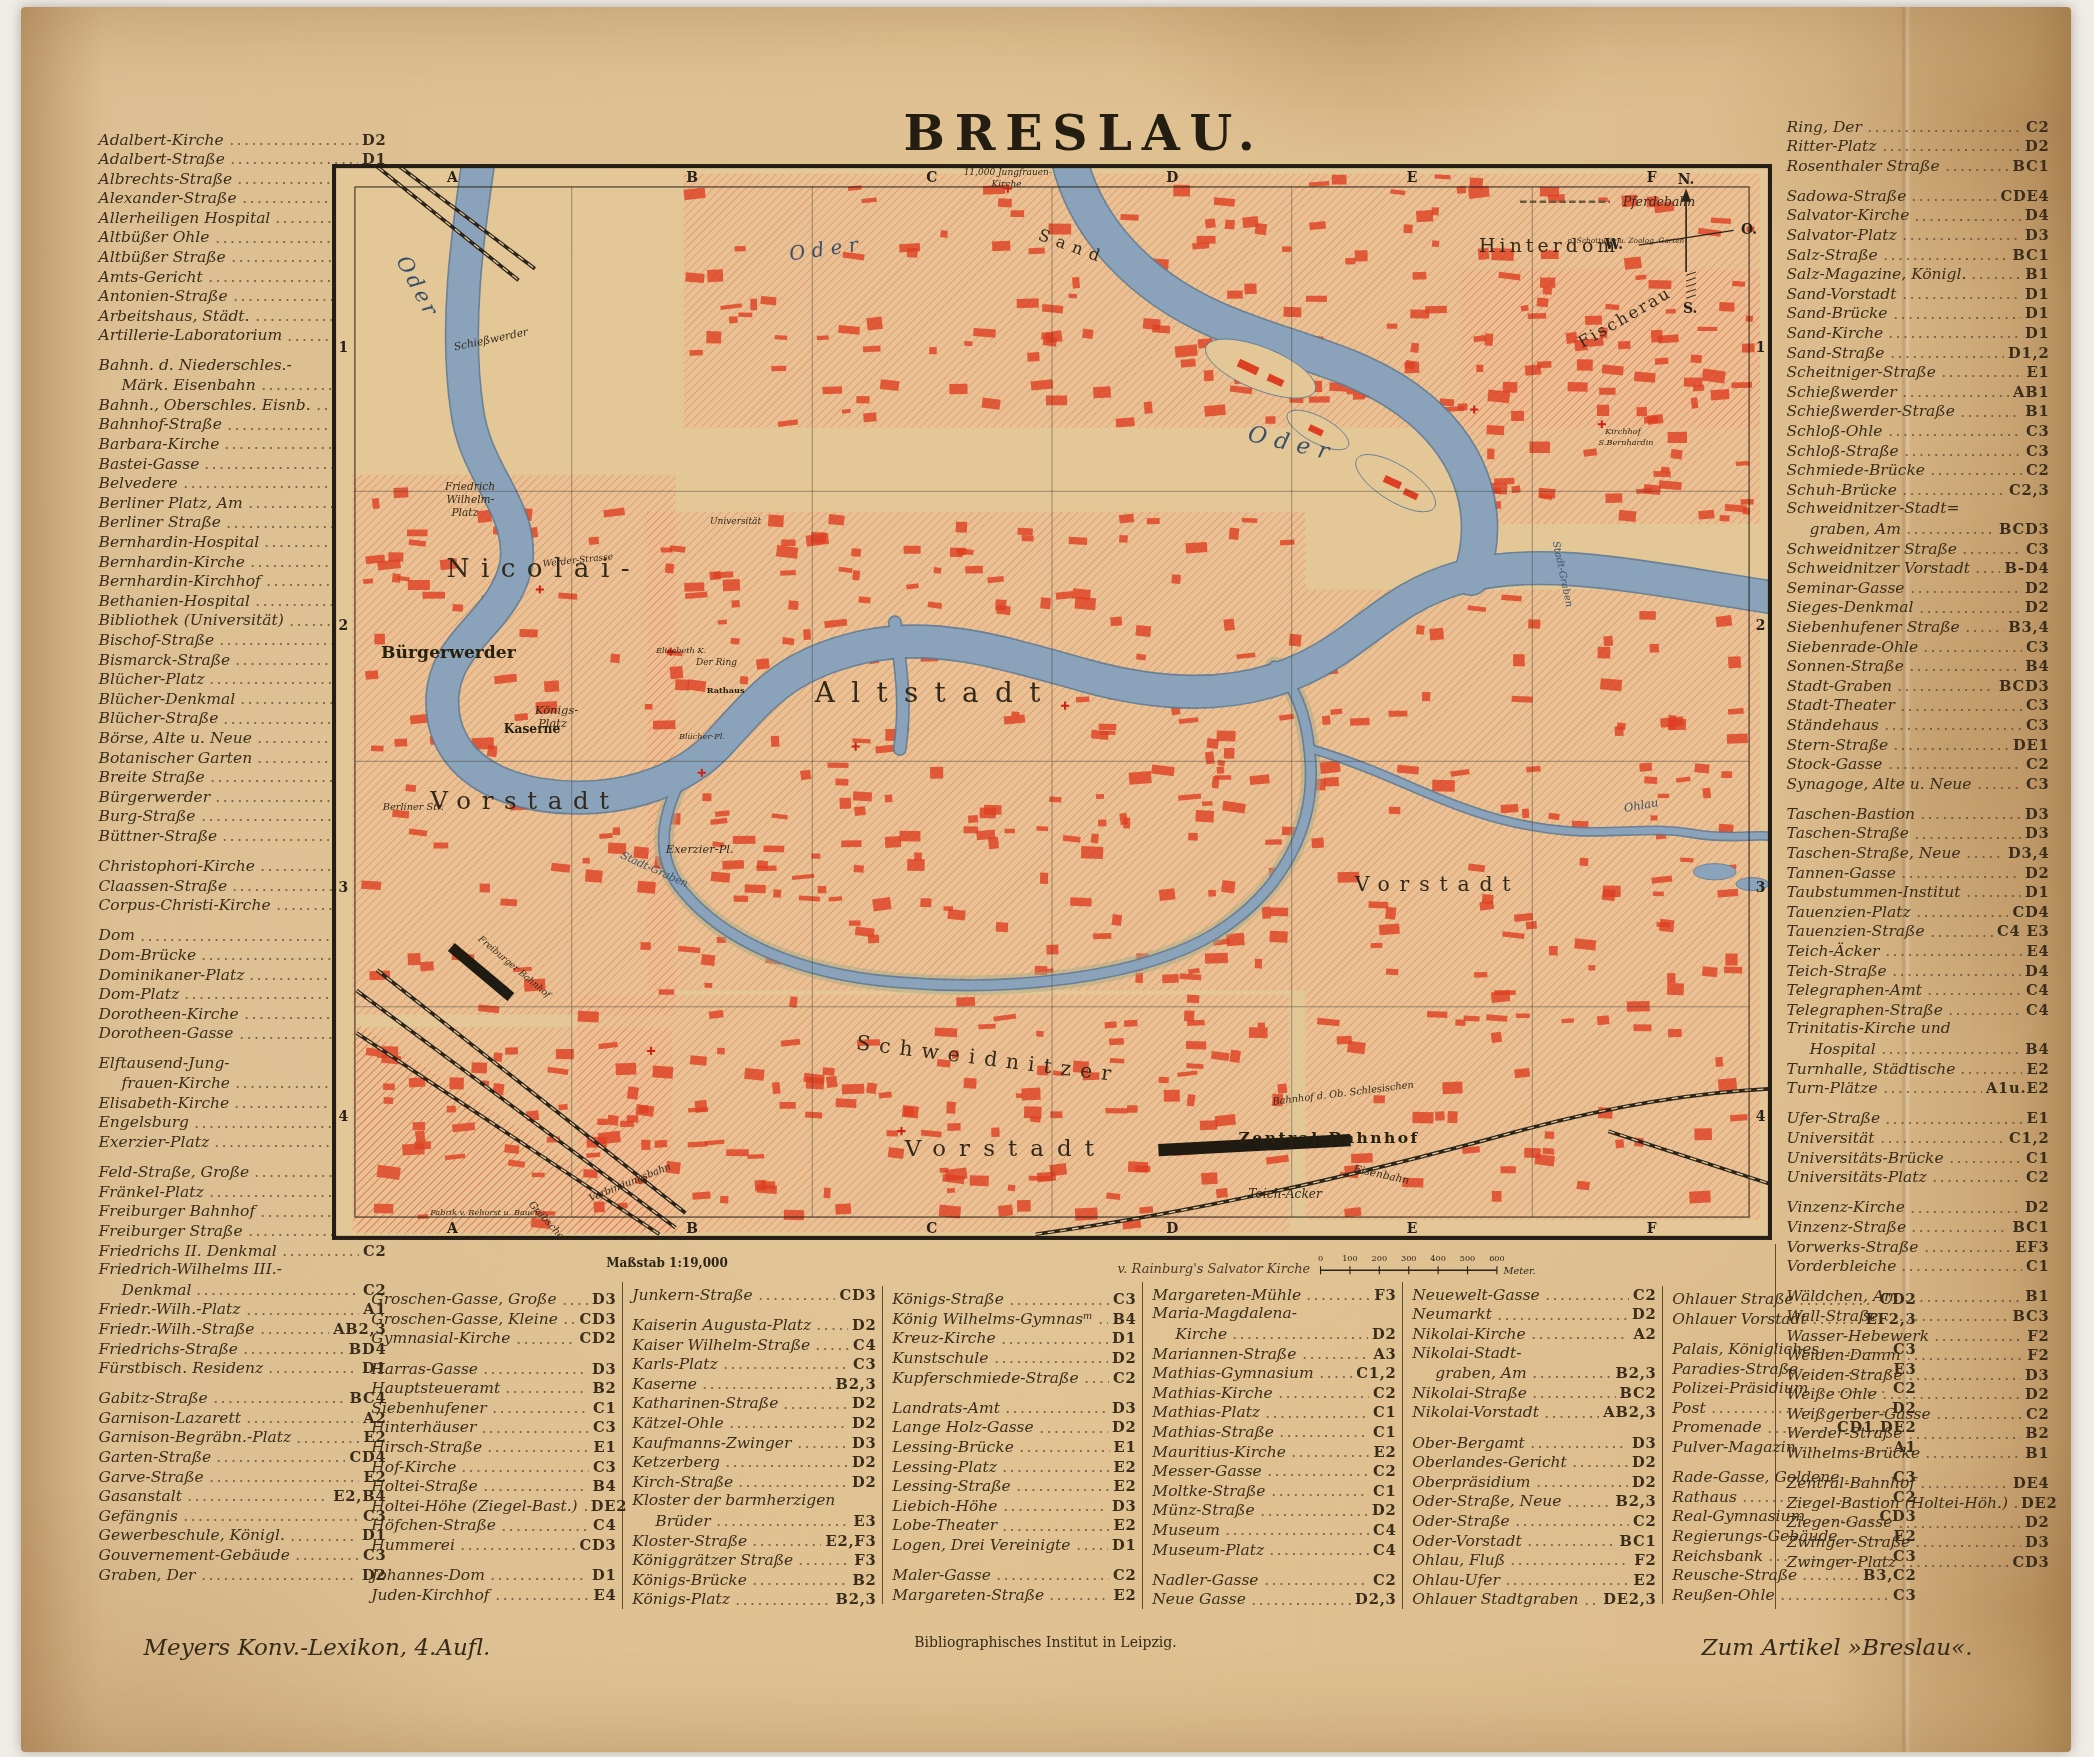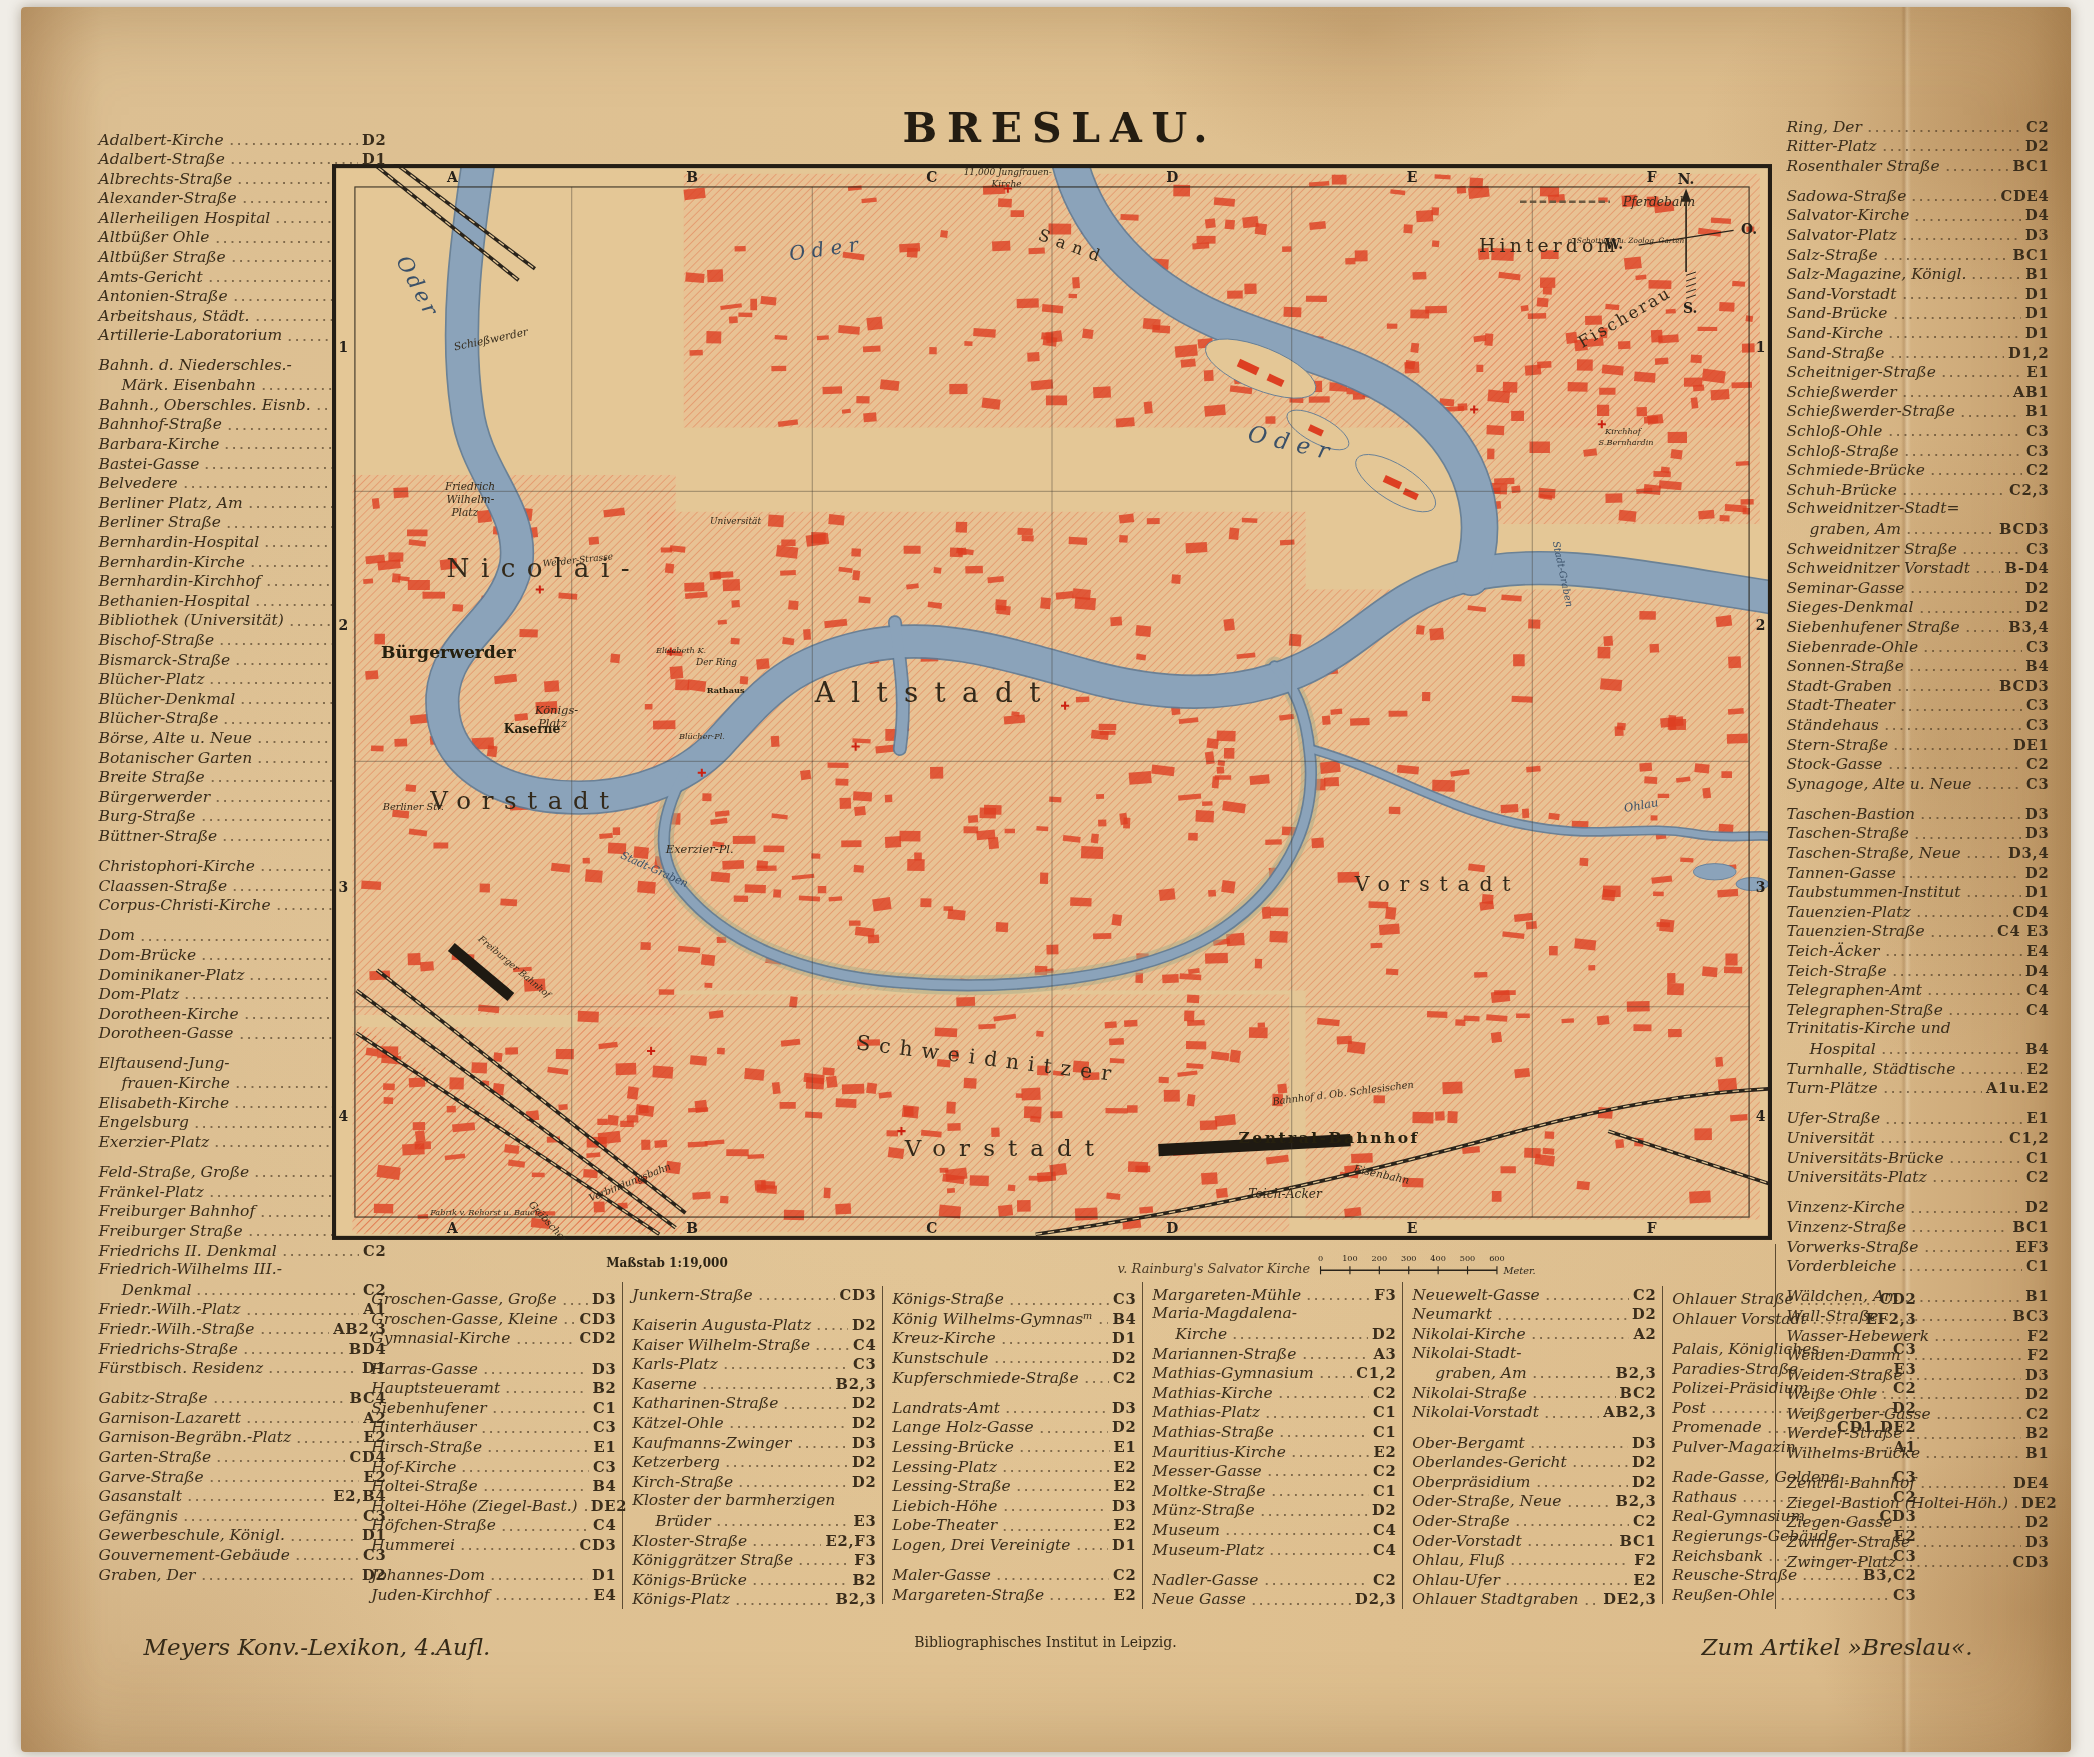--- a/index.html
+++ b/index.html
@@ -9,22 +9,22 @@
     background:
       linear-gradient(90deg, rgba(0,0,0,0) 1880px, rgba(120,80,40,.22) 1883px, rgba(255,248,230,.25) 1886px, rgba(0,0,0,0) 1890px),
       radial-gradient(ellipse 262px 458px at 1923px 736px, rgba(140,95,45,.20), rgba(140,95,45,0) 70%),
       radial-gradient(ellipse 426px 245px at 1989px 115px, rgba(145,98,48,.28), rgba(145,98,48,0) 72%),
       radial-gradient(ellipse 344px 196px at 1342px 24.5px, rgba(150,102,52,.22), rgba(150,102,52,0) 70%),
       radial-gradient(ellipse 491px 311px at 115px 1686px, rgba(150,100,50,.16), rgba(150,100,50,0) 70%),
       radial-gradient(ellipse 327px 245px at 2005px 1604px, rgba(140,92,42,.24), rgba(140,92,42,0) 70%),
       radial-gradient(ellipse 1227px 941px at 1039px 859px, rgba(255,242,212,.14), rgba(255,242,212,0) 78%),
       linear-gradient(90deg, #caa678 0%, #dcbf92 4%, #e0c292 45%, #dcbc8c 88%, #c9a473 98%, #bd9766 100%);
     box-shadow: 0 0 13px rgba(60,40,15,.35), inset 0 0 90px rgba(115,75,30,.35);}
-  .title{position:absolute;left:835px;top:97px;width:409px;margin:0;text-align:center;
-    font-size:41px;font-weight:bold;letter-spacing:9.8px;color:#241d12;}
+  .title{position:absolute;left:835px;top:97px;width:409px;margin:0;text-align:right;
+    font-size:49px;font-weight:bold;letter-spacing:9.8px;color:#241d12;}
   .index{position:absolute;color:#3a2d1b;}
   .index-left{left:70px;top:123px;width:288px;margin-left:8px;}
   .index-right{left:1766px;top:110px;width:263px;}
   .ix-row{display:flex;align-items:baseline;height:19.6px;line-height:19.6px;
     font-style:italic;font-size:15.5px;white-space:nowrap;}
   .ix-n2{padding-left:23px;}
   .ix-dots{flex:1;min-width:4.9px;height:5.7px;margin:0 4.1px;align-self:flex-end;margin-bottom:3.3px;
     background-image:radial-gradient(circle, rgba(70,52,30,.62) 1.1px, rgba(0,0,0,0) 1.3px);
     background-size:7.4px 4.1px;background-position:left bottom;background-repeat:repeat-x;}
   .ix-r{font-style:normal;font-weight:bold;font-size:14.7px;letter-spacing:0.8px;flex-shrink:0;}

